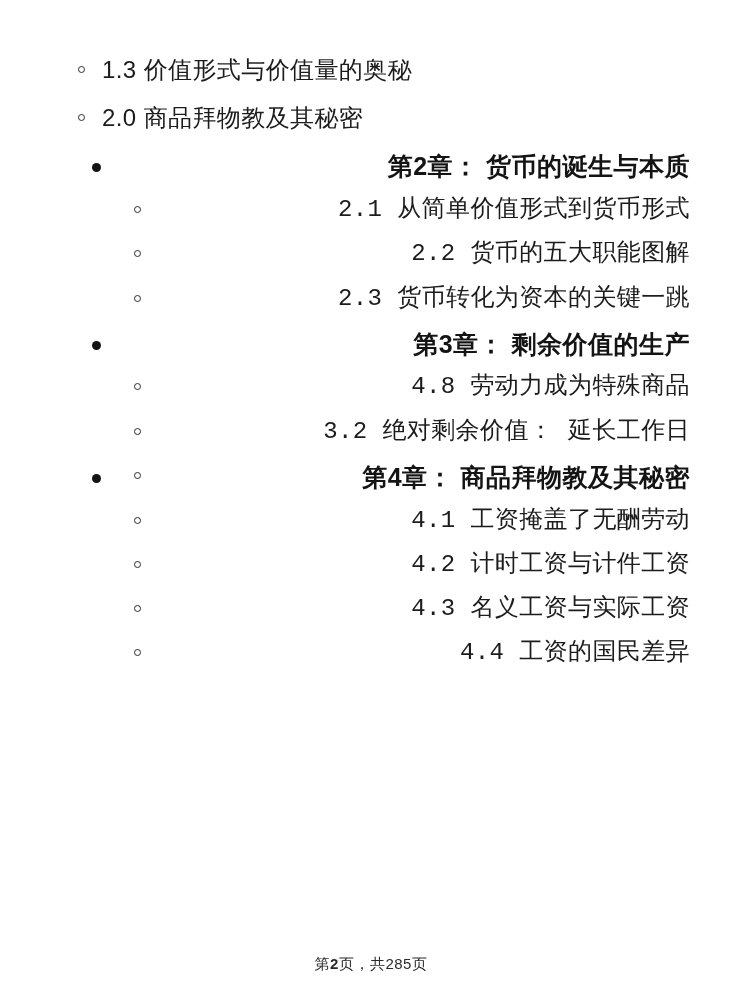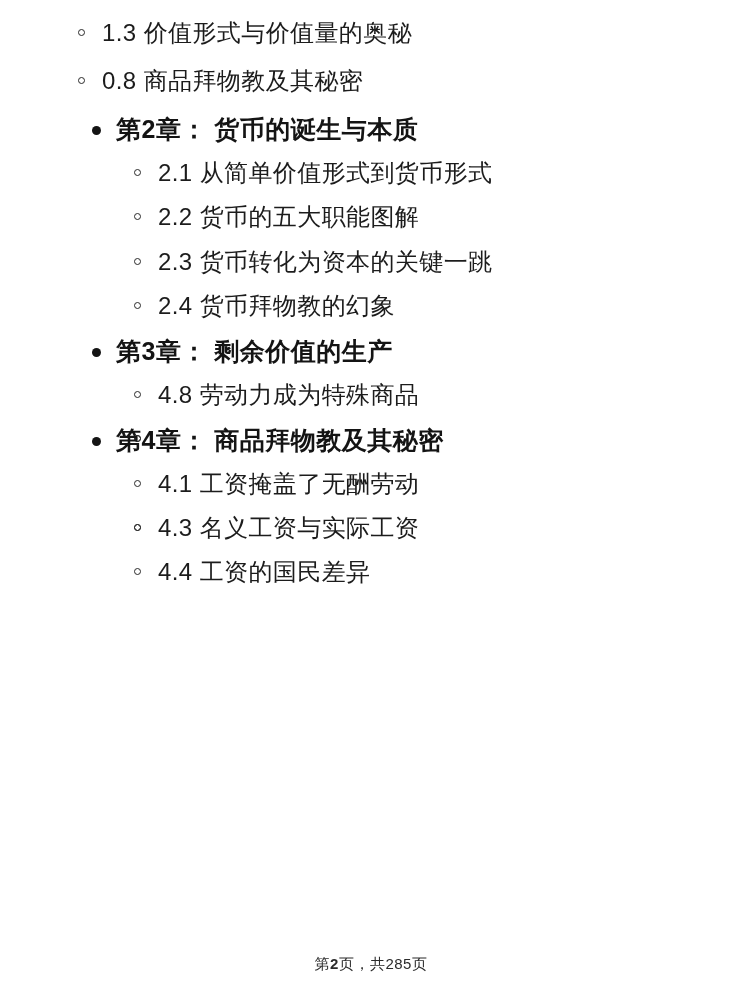--- a/index.html
+++ b/index.html
@@ -12,51 +12,53 @@
     background: #ffffff;
     font-family: "Liberation Sans", "DejaVu Sans", sans-serif;
     color: #1a1a1a;
     position: relative;
     overflow: hidden;
   }
   .page {
     width: 750px;
     height: 1000px;
     box-sizing: border-box;
-    padding: 17px 60px 0 60px;
+    padding: 54px 60px 0 60px;
     position: relative;
   }
   ul.toc {
     list-style: none;
     margin: 0;
     padding: 0;
   }
   li.chapter {
     position: relative;
     padding-left: 56px;
     margin: 0 0 14px 0;
     font-size: 25px;
     line-height: 1.35;
     font-weight: 700;
     letter-spacing: 0.5px;
     color: #141414;
+    text-align: right;
   }
   li.chapter > .bullet {
     position: absolute;
     left: 32px;
     top: 13px;
     width: 9px;
     height: 9px;
     border-radius: 50%;
     background: #141414;
   }
   ul.sub {
     list-style: none;
     margin: 10px 0 0 0;
     padding: 0;
+    font-family: Liberation Mono, monospace;
   }
   li.section {
     position: relative;
     padding-left: 42px;
     margin: 0 0 13px 0;
     font-size: 24px;
     line-height: 1.3;
     font-weight: 400;
     letter-spacing: 0.4px;
     color: #1c1c1c;
@@ -103,21 +105,21 @@
 
 <div class="page">
 
   <ul class="orphan-sub">
     <li class="section">
       <span class="bullet-hollow"></span>
       <span>1.3 价值形式与价值量的奥秘</span>
     </li>
     <li class="section">
       <span class="bullet-hollow"></span>
-      <span>0.8 商品拜物教及其秘密</span>
+      <span>2.0 商品拜物教及其秘密</span>
     </li>
   </ul>
 
   <ul class="toc">
 
     <li class="chapter chapter-block">
       <span class="bullet"></span>
       <span>第2章： 货币的诞生与本质</span>
       <ul class="sub">
         <li class="section">
@@ -125,54 +127,52 @@
           <span>2.1 从简单价值形式到货币形式</span>
         </li>
         <li class="section">
           <span class="bullet-hollow"></span>
           <span>2.2 货币的五大职能图解</span>
         </li>
         <li class="section">
           <span class="bullet-hollow"></span>
           <span>2.3 货币转化为资本的关键一跳</span>
         </li>
-        <li class="section">
-          <span class="bullet-hollow"></span>
-          <span>2.4 货币拜物教的幻象</span>
-        </li>
       </ul>
     </li>
 
     <li class="chapter chapter-block">
       <span class="bullet"></span>
       <span>第3章： 剩余价值的生产</span>
       <ul class="sub">
         <li class="section">
           <span class="bullet-hollow"></span>
           <span>4.8 劳动力成为特殊商品</span>
         </li>
         <li class="section">
           <span class="bullet-hollow"></span>
+          <span>3.2 绝对剩余价值： 延长工作日</span>
         </li>
         <li class="section">
           <span class="bullet-hollow"></span>
         </li>
       </ul>
     </li>
 
     <li class="chapter chapter-block">
       <span class="bullet"></span>
       <span>第4章： 商品拜物教及其秘密</span>
       <ul class="sub">
         <li class="section">
           <span class="bullet-hollow"></span>
           <span>4.1 工资掩盖了无酬劳动</span>
         </li>
         <li class="section">
           <span class="bullet-hollow"></span>
+          <span>4.2 计时工资与计件工资</span>
         </li>
         <li class="section">
           <span class="bullet-hollow"></span>
           <span>4.3 名义工资与实际工资</span>
         </li>
         <li class="section">
           <span class="bullet-hollow"></span>
           <span>4.4 工资的国民差异</span>
         </li>
       </ul>

